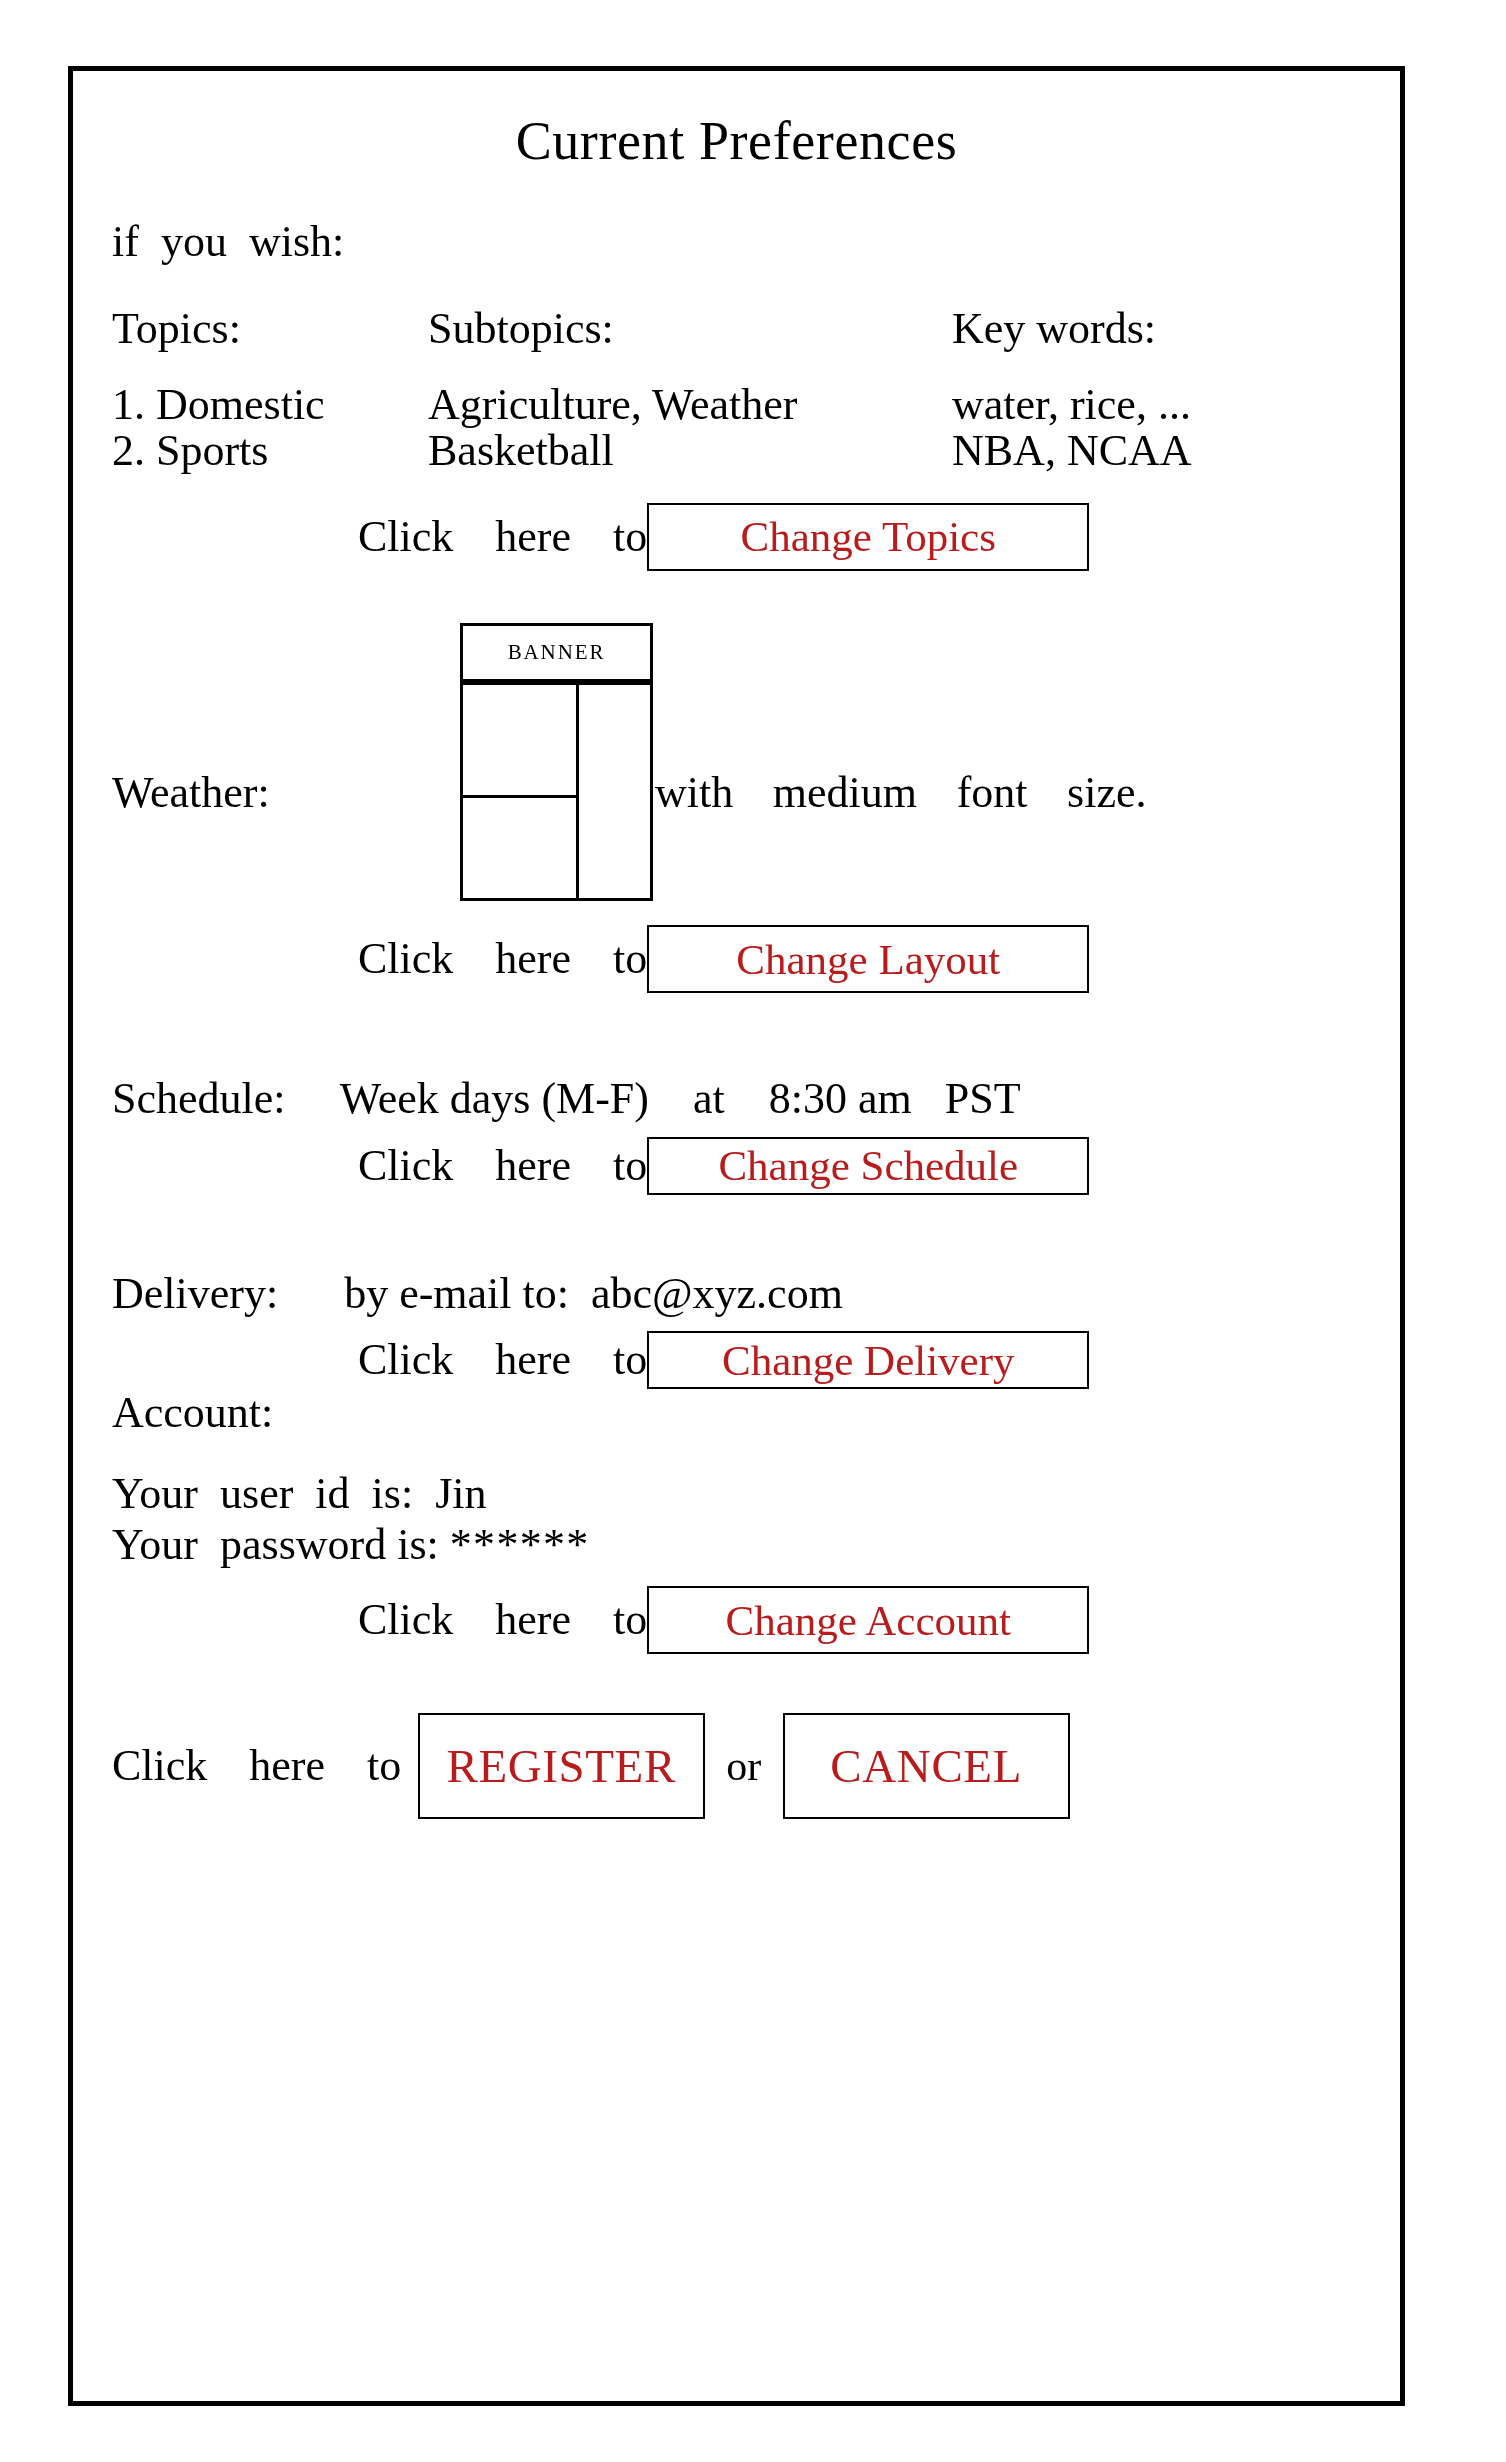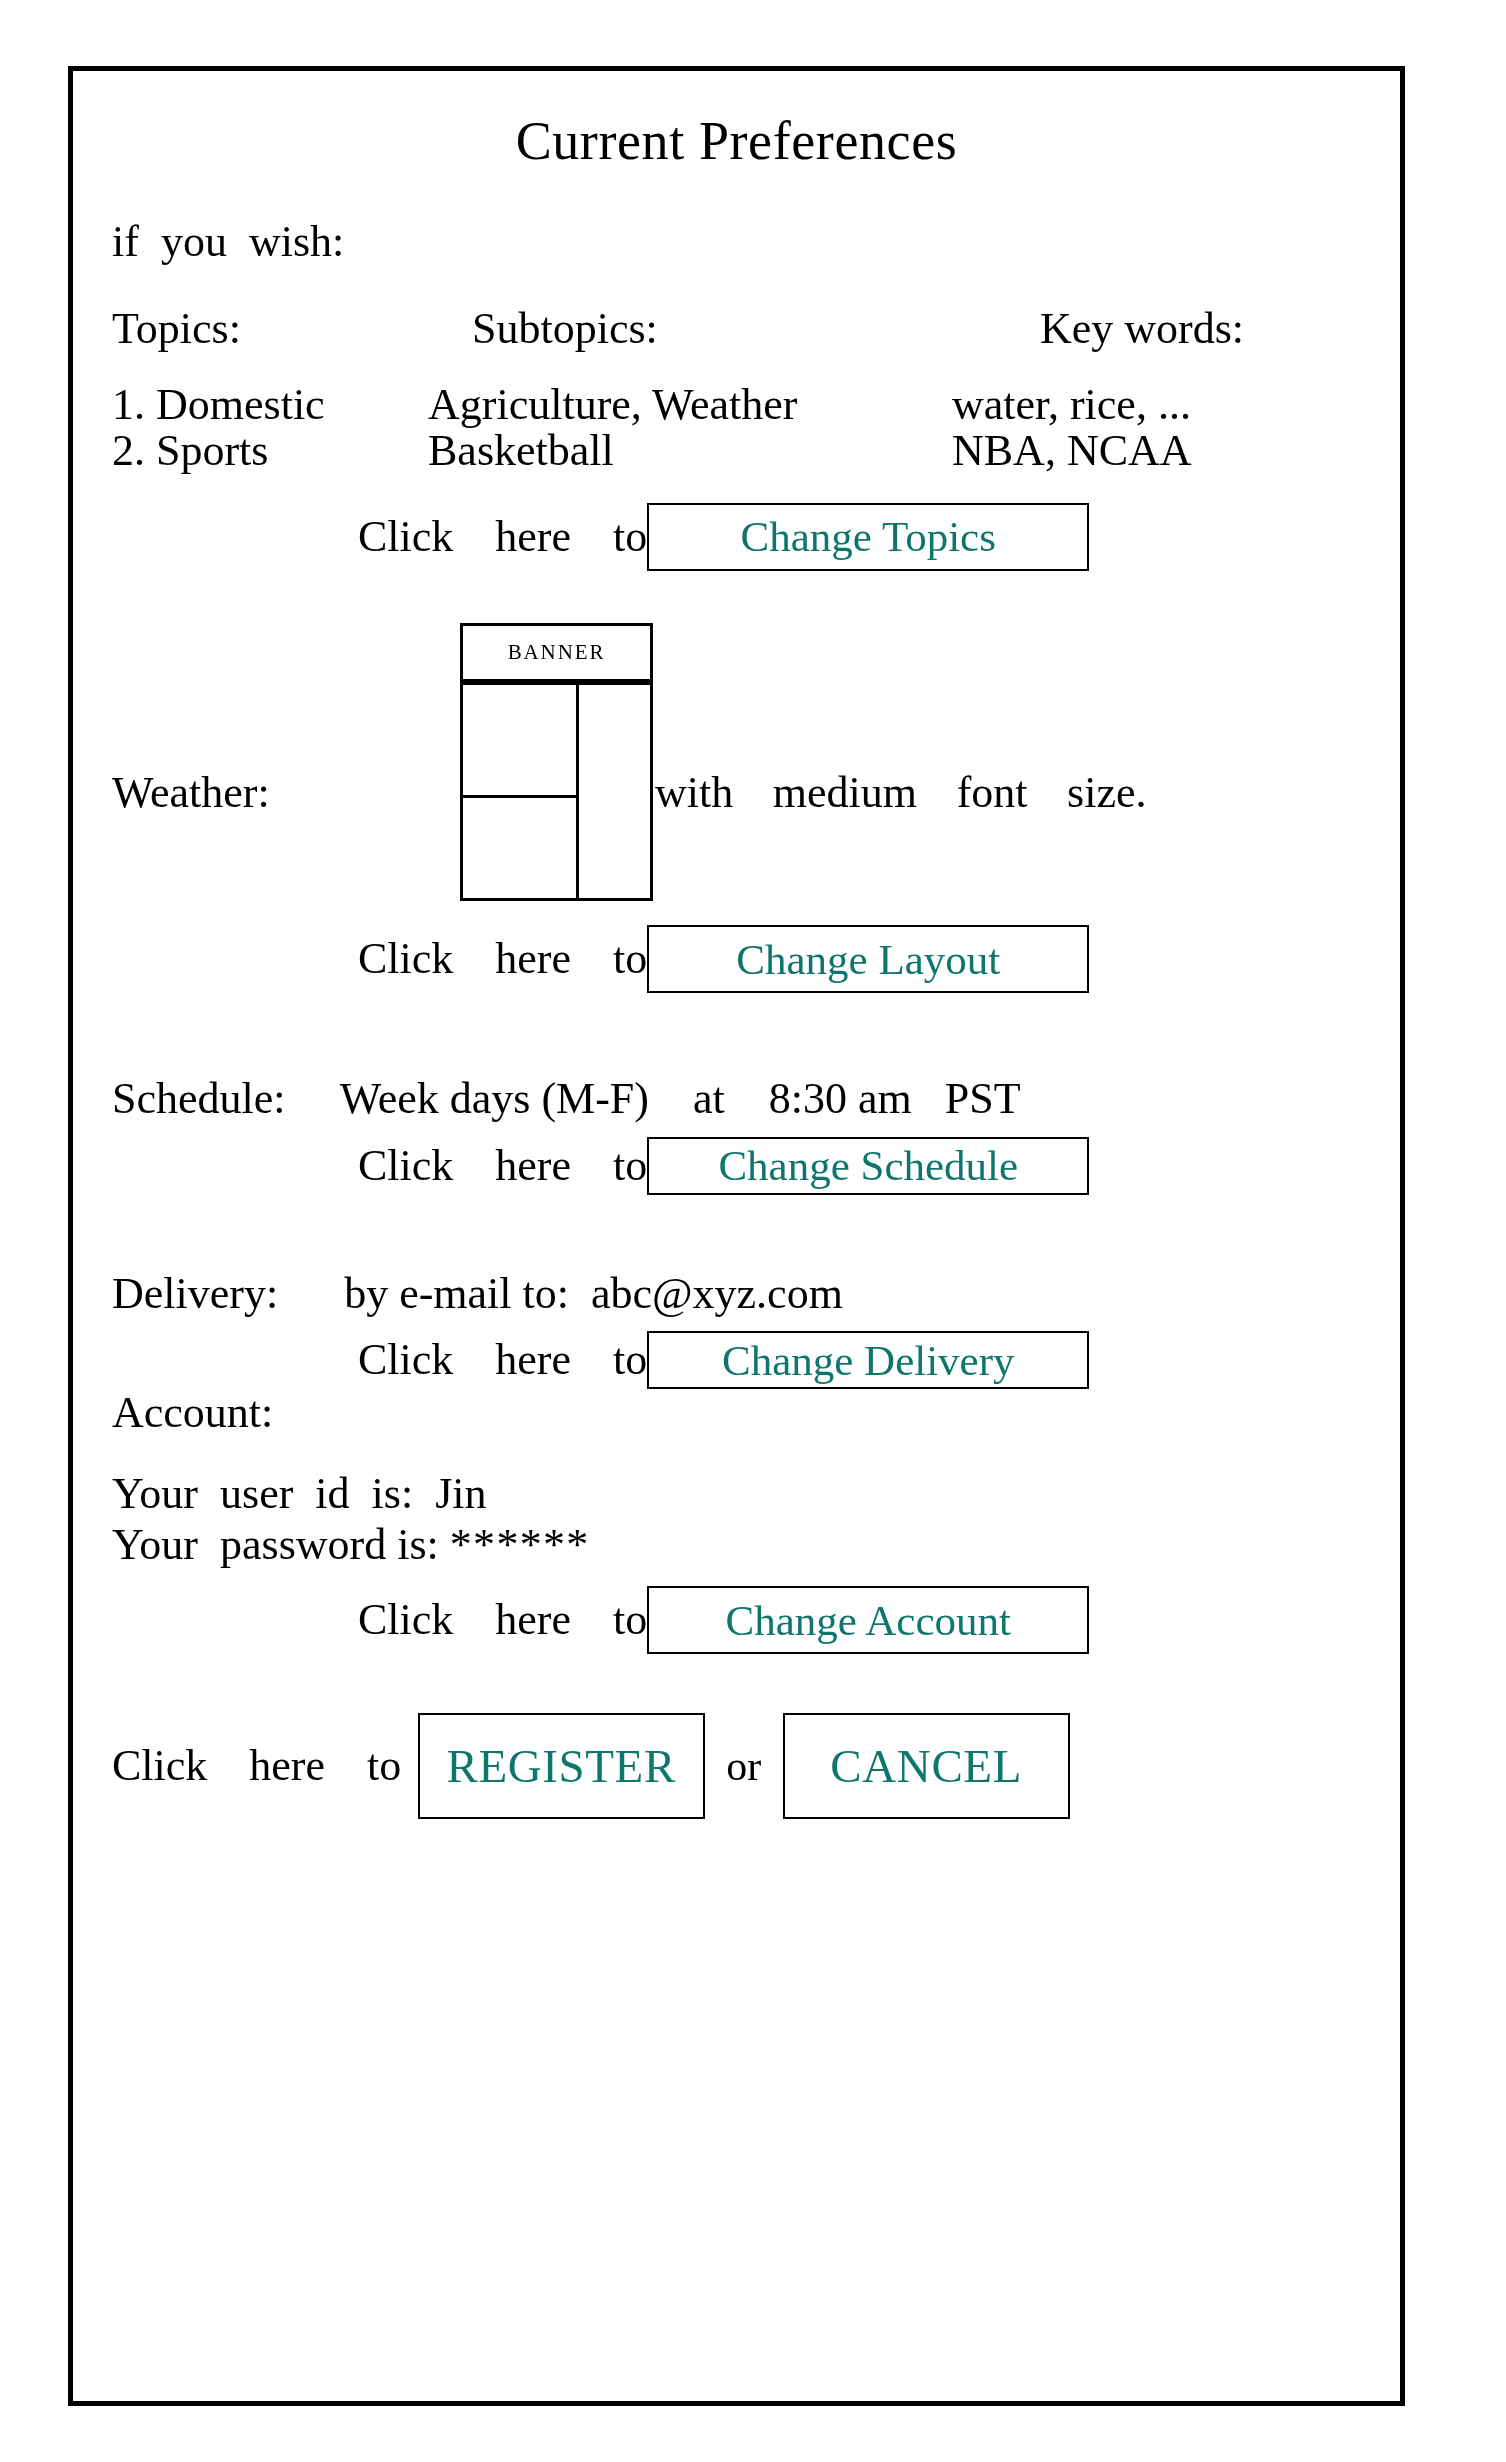--- a/index.html
+++ b/index.html
@@ -67,21 +67,20 @@
     font-size: 44px;
     line-height: 1.06;
   }
   .topics-row {
     display: flex;
     align-items: baseline;
     white-space: pre;
   }
   .topics-row.header {
     margin-bottom: 29px;
-    gap: 44px;
   }
   .col-topic   { width: 316px; flex: 0 0 316px; }
   .col-subtopic{ width: 524px; flex: 0 0 524px; }
   .col-keyword { flex: 1 1 auto; }
 
   
   .click-row {
     display: flex;
     align-items: center;
     white-space: pre;
@@ -92,21 +91,21 @@
     line-height: 1;
   }
   .btn {
     display: inline-flex;
     align-items: center;
     justify-content: center;
     border: 2.5px solid #000000;
     background: #ffffff;
     box-sizing: border-box;
     font-family: "Liberation Serif", "DejaVu Serif", serif;
-    color: #0f766e;
+    color: #b91c1c;
     white-space: pre;
     line-height: 1;
   }
   .btn-wide {
     width: 442px;
     height: 68px;
     font-size: 43px;
   }
   .btn-tight {
     width: 442px;

